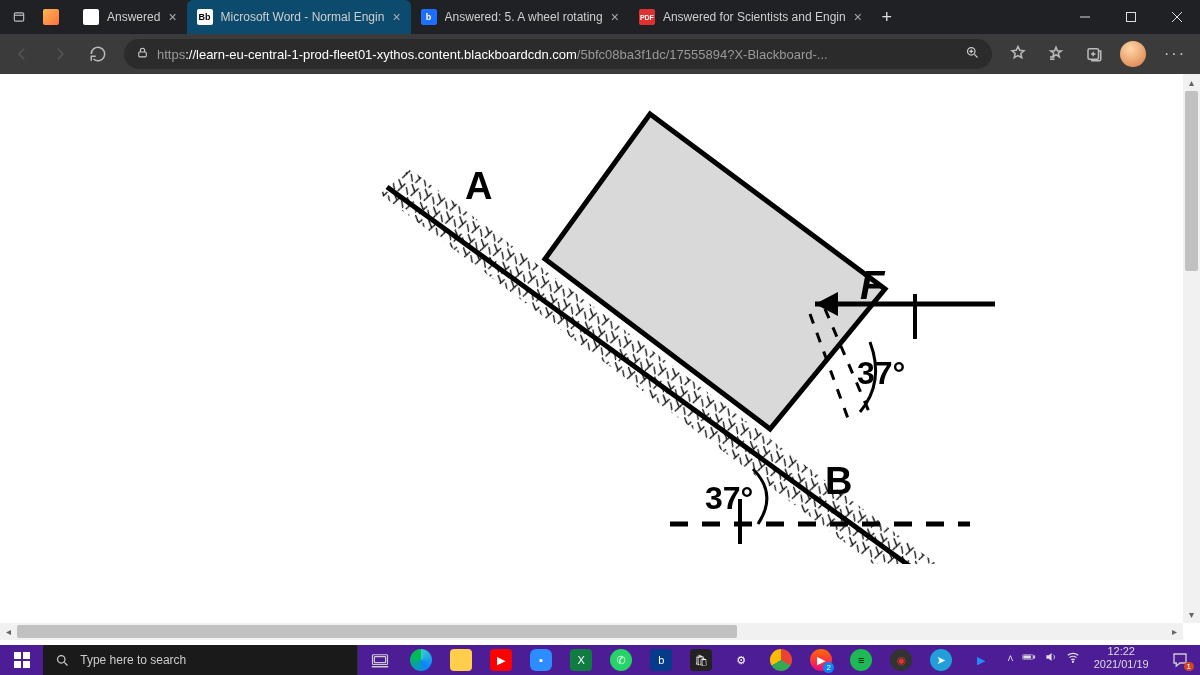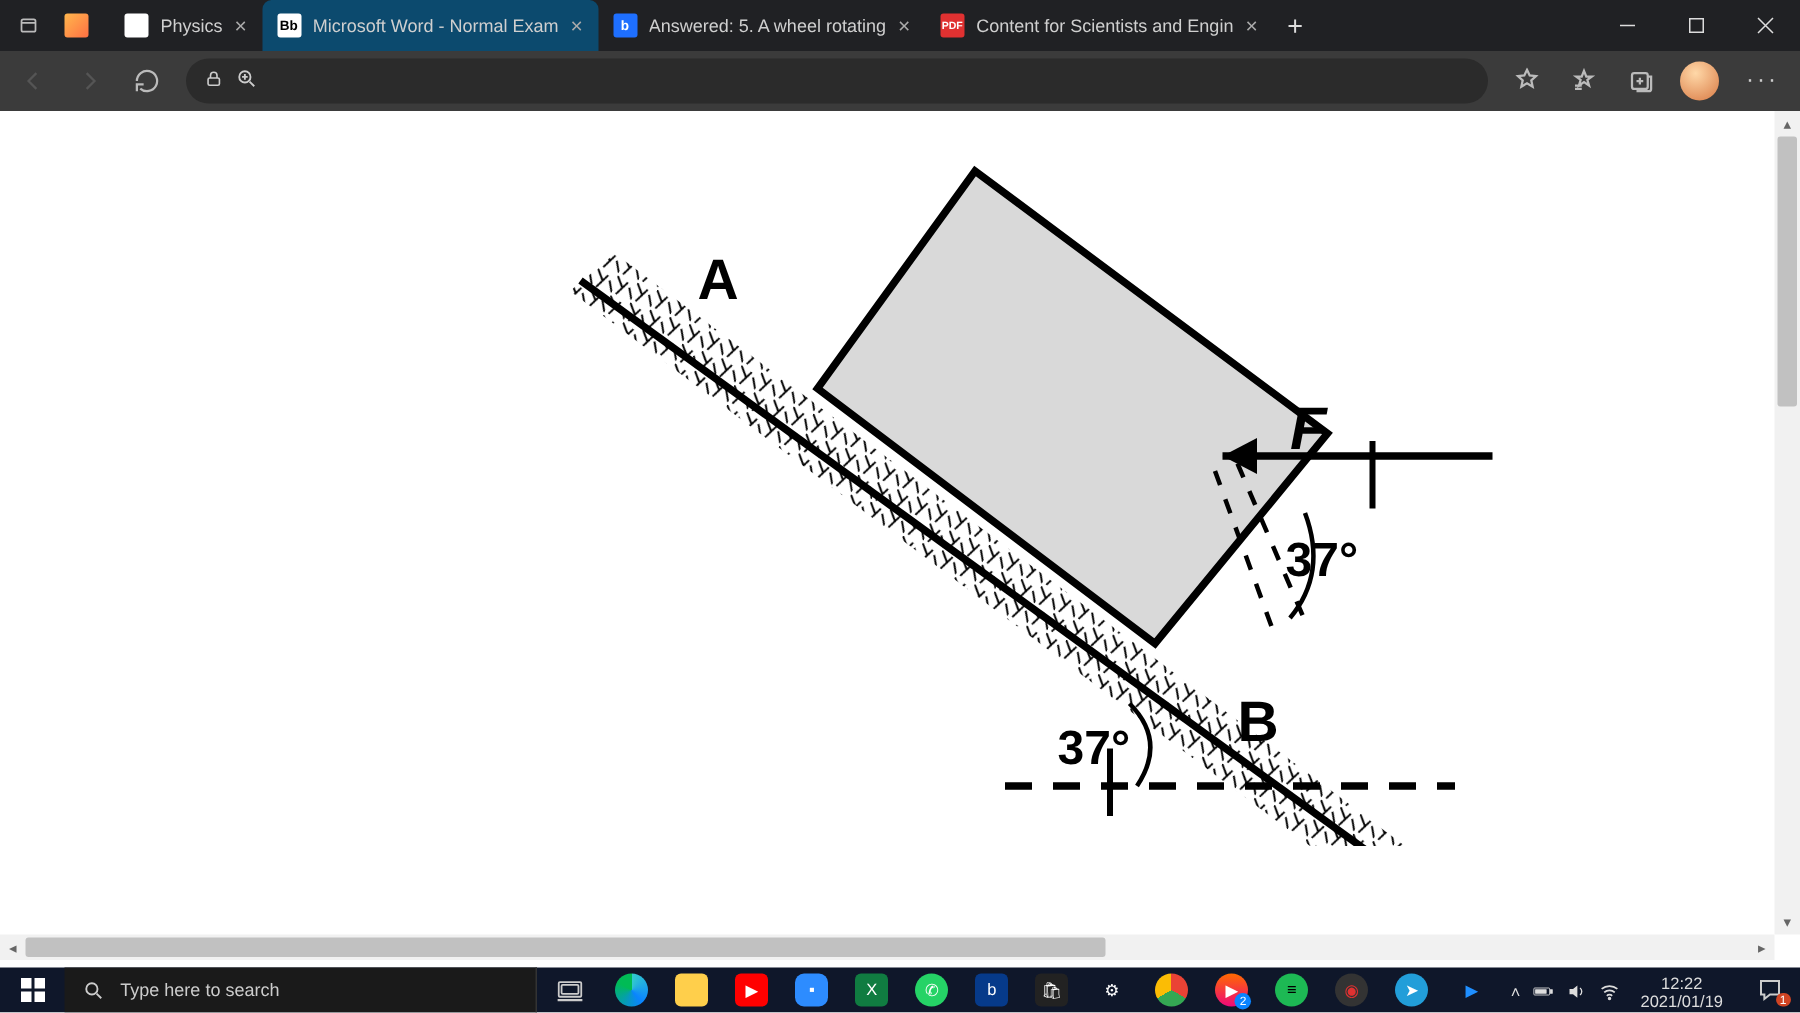--- a/index.html
+++ b/index.html
@@ -42,21 +42,21 @@
 .vscroll .thumb{position:absolute;left:2px;right:2px;top:0;height:180px;background:#c1c1c1;border-radius:2px}
 .hscroll{position:absolute;bottom:35px;left:0;right:17px;height:17px;background:#f1f1f1;display:flex}
 .hscroll .arrow{width:17px;display:flex;align-items:center;justify-content:center;color:#666;font-size:10px}
 .hscroll .track{flex:1;position:relative}
 .hscroll .thumb{position:absolute;top:2px;bottom:2px;left:0;width:720px;background:#c1c1c1;border-radius:2px}
 
 
 .diagram{position:absolute;left:370px;top:20px;width:640px;height:470px}
 
 
-.taskbar{position:absolute;left:0;right:0;bottom:0;height:30px;background:#0f172a;display:flex;align-items:flex-end;color:#fff;font-size:12px}
+.taskbar{position:absolute;left:0;right:0;bottom:0;height:30px;background:#4c1d95;display:flex;align-items:flex-start;color:#fff;font-size:12px}
 .start{width:44px;height:100%;display:flex;align-items:center;justify-content:center}
 .start svg{width:16px;height:16px}
 .search{display:flex;align-items:center;height:100%;width:320px;border-right:1px solid #333;gap:10px;padding:0 12px;color:#ccc;background:#1a1a1a}
 .search svg{width:15px;height:15px}
 .taskbtn{width:44px;height:100%;display:flex;align-items:center;justify-content:center}
 .taskicons{display:flex;height:100%}
 .ticon{width:40px;height:100%;display:flex;align-items:center;justify-content:center}
 .ticon span{width:22px;height:22px;border-radius:4px;display:flex;align-items:center;justify-content:center;font-size:11px}
 .systray{margin-left:auto;display:flex;align-items:center;gap:8px;padding:0 6px;color:#ddd;font-size:11px}
 .systray .stack{text-align:center;line-height:1.15;padding:0 6px}
@@ -73,36 +73,36 @@
         <rect x="4" y="5" width="16" height="14" rx="2"></rect>
         <path d="M4 9h16"></path>
       </svg>
  </div>
  <div class="workspace">
       <div class="workspace-sq"></div>
     </div>
  <div class="tabs">
    <div class="tab">
      <span class="fav" style="background:#fff"></span>
-     <span class="label">Physics</span>
+     <span class="label">Answered</span>
      <span class="close">×</span>
    </div>
    <div class="tab active">
      <span class="fav" style="background:#fff;color:#000">Bb</span>
-     <span class="label">Microsoft Word - Normal Exam</span>
+     <span class="label">Microsoft Word - Normal Engin</span>
      <span class="close">×</span>
    </div>
    <div class="tab">
      <span class="fav" style="background:#1e6fff;color:#fff">b</span>
      <span class="label">Answered: 5. A wheel rotating</span>
      <span class="close">×</span>
    </div>
    <div class="tab">
      <span class="fav" style="background:#e03131;color:#fff;font-size:7px">PDF</span>
-     <span class="label">Content for Scientists and Engin</span>
+     <span class="label">Answered for Scientists and Engin</span>
      <span class="close">×</span>
    </div>
    <div class="newtab">+</div>
  </div>
  <div class="winctrl">
    <div class="winbtn">
         <svg viewBox="0 0 12 12" stroke="currentColor">
           <path d="M1 6h10"></path>
         </svg>
       </div>
@@ -133,20 +133,23 @@
  <div class="tbtn">
       <svg viewBox="0 0 24 24" fill="none" stroke="currentColor" stroke-width="2">
         <path d="M3 12a9 9 0 1 1 3 6.7M3 21v-6h6"></path>
       </svg>
     </div>
  <div class="addrbox">
    <span class="lock"><svg width="13" height="13" viewBox="0 0 24 24" fill="none" stroke="currentColor" stroke-width="2">
           <rect x="5" y="11" width="14" height="9" rx="2"></rect>
           <path d="M8 11V8a4 4 0 0 1 8 0v3"></path>
         </svg></span>
+   <span class="url">
+     <span class="path">https</span><span class="host">://learn-eu-central-1-prod-fleet01-xythos.content.blackboardcdn.com</span><span class="path">/5bfc08ba3f1dc/17555894?X-Blackboard-...</span>
+   </span>
    <span><svg width="15" height="15" viewBox="0 0 24 24" fill="none" stroke="currentColor" stroke-width="2">
           <circle cx="10" cy="10" r="6"></circle>
           <path d="M20 20l-5-5M10 7v6M7 10h6"></path>
         </svg></span>
  </div>
  <div class="tbtn">
       <svg viewBox="0 0 24 24" fill="none" stroke="currentColor" stroke-width="2">
         <path d="M12 2l2.4 5 5.6.6-4.2 3.8 1.2 5.6L12 14l-5 3 1.2-5.6L4 7.6 9.6 7z"></path>
       </svg>
     </div>

